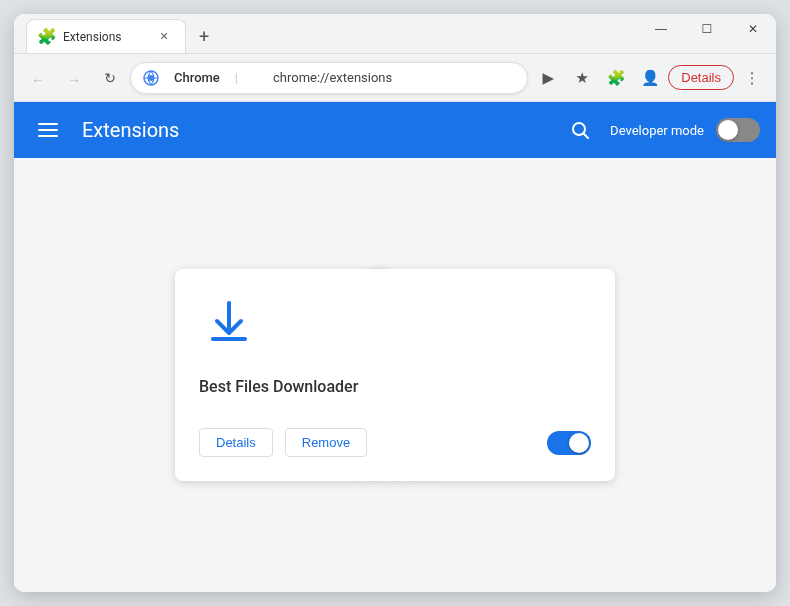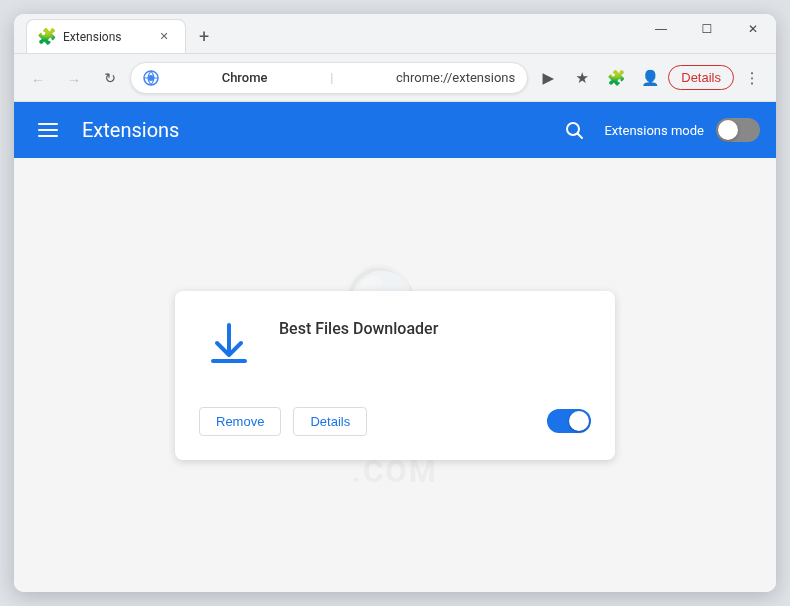--- a/index.html
+++ b/index.html
@@ -155,21 +155,20 @@
       flex: 1;
       height: 32px;
       background: #ffffff;
       border-radius: 16px;
       display: flex;
       align-items: center;
       padding: 0 12px;
       gap: 15px;
       border: 1px solid #e0e0e0;
       box-shadow: 0 1px 3px rgba(0,0,0,0.1);
-      justify-content: space-between;
     }
 
     .address-site-icon {
       width: 16px;
       height: 16px;
       display: flex;
       align-items: center;
       justify-content: center;
     }
 
@@ -180,20 +179,21 @@
     }
 
     .address-divider {
       color: #ccc;
       font-size: 13px;
     }
 
     .address-url {
       font-size: 13px;
       color: #444;
+      margin-left: 20px;
     }
 
     .toolbar-icons {
       display: flex;
       align-items: center;
       gap: 2px;
     }
 
     .toolbar-icon {
       width: 32px;
@@ -345,20 +345,21 @@
       padding: 24px;
       position: relative;
       z-index: 1;
     }
 
     .card-header {
       display: flex;
       align-items: flex-start;
       gap: 20px;
       margin-bottom: 32px;
+      flex-direction: column;
     }
 
     .extension-icon {
       width: 60px;
       height: 60px;
       display: flex;
       align-items: center;
       justify-content: center;
       flex-shrink: 0;
     }
@@ -492,21 +493,21 @@
       </div>
     </div>
     <span class="page-title">Extensions</span>
     <div class="header-actions">
       <div class="search-icon-btn">
         <svg width="20" height="20" viewBox="0 0 20 20" fill="none">
           <circle cx="9" cy="9" r="6" stroke="white" stroke-width="2"></circle>
           <line x1="13.5" y1="13.5" x2="18" y2="18" stroke="white" stroke-width="2" stroke-linecap="round"></line>
         </svg>
       </div>
-      <span class="developer-mode-label">Extensions mode</span>
+      <span class="developer-mode-label">Developer mode</span>
       <div class="toggle-switch off">
         <div class="knob"></div>
       </div>
     </div>
   </div>
 
   <div class="page-content">
 
     <div class="watermark">
       <div class="watermark-content">
@@ -524,22 +525,22 @@
             <path d="M14 24 L26 36 L38 24" stroke="#1a73e8" stroke-width="4" stroke-linecap="round" stroke-linejoin="round" fill="none"></path>
             <path d="M10 42 L42 42" stroke="#1a73e8" stroke-width="4" stroke-linecap="round"></path>
           </svg>
         </div>
         <div class="extension-info">
           <div class="extension-name">Best Files Downloader</div>
         </div>
       </div>
 
       <div class="card-footer">
+        <button class="card-btn">Details</button>
         <button class="card-btn">Remove</button>
-        <button class="card-btn">Details</button>
         <div class="toggle-switch-card on">
           <div class="knob"></div>
         </div>
       </div>
     </div>
 
   </div>
 </div>
 
 </body></html>

